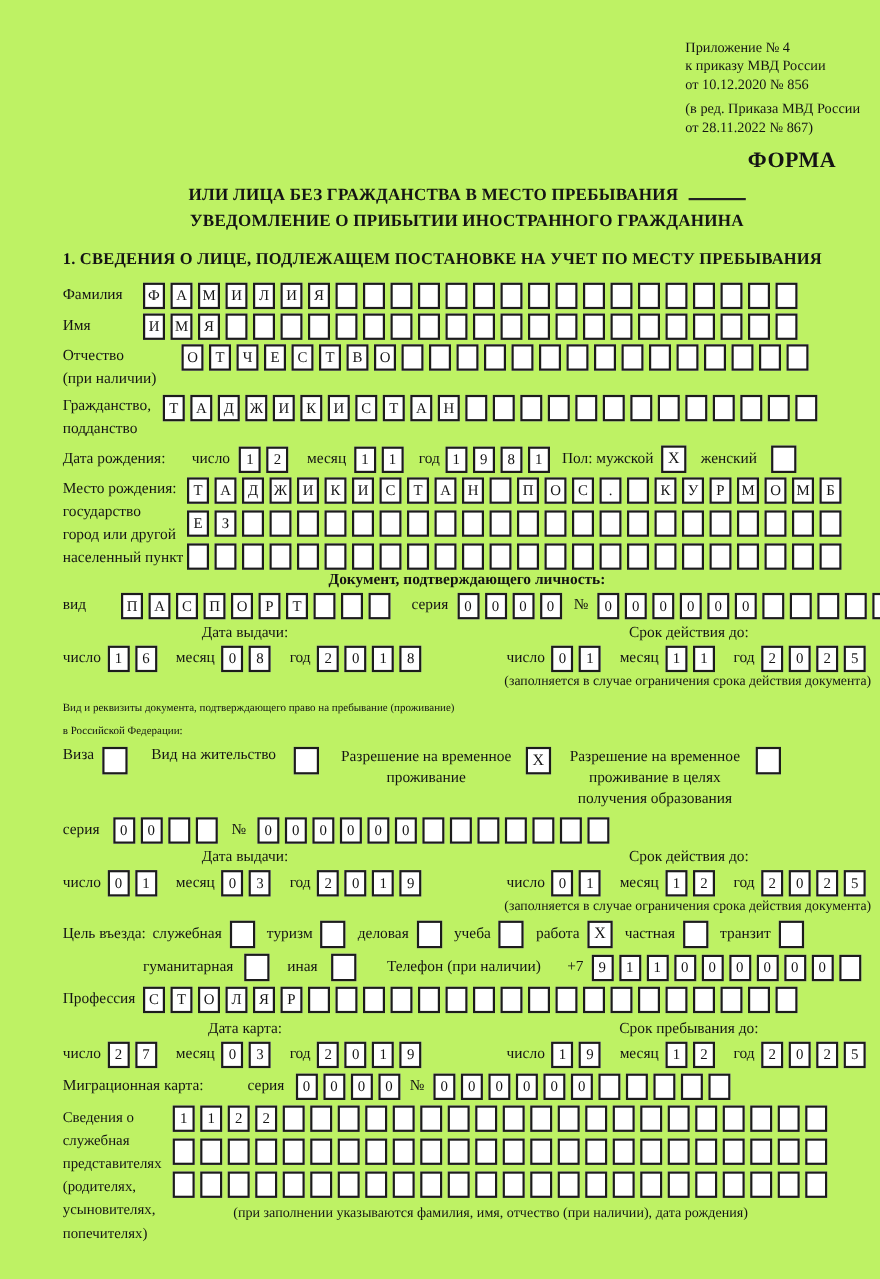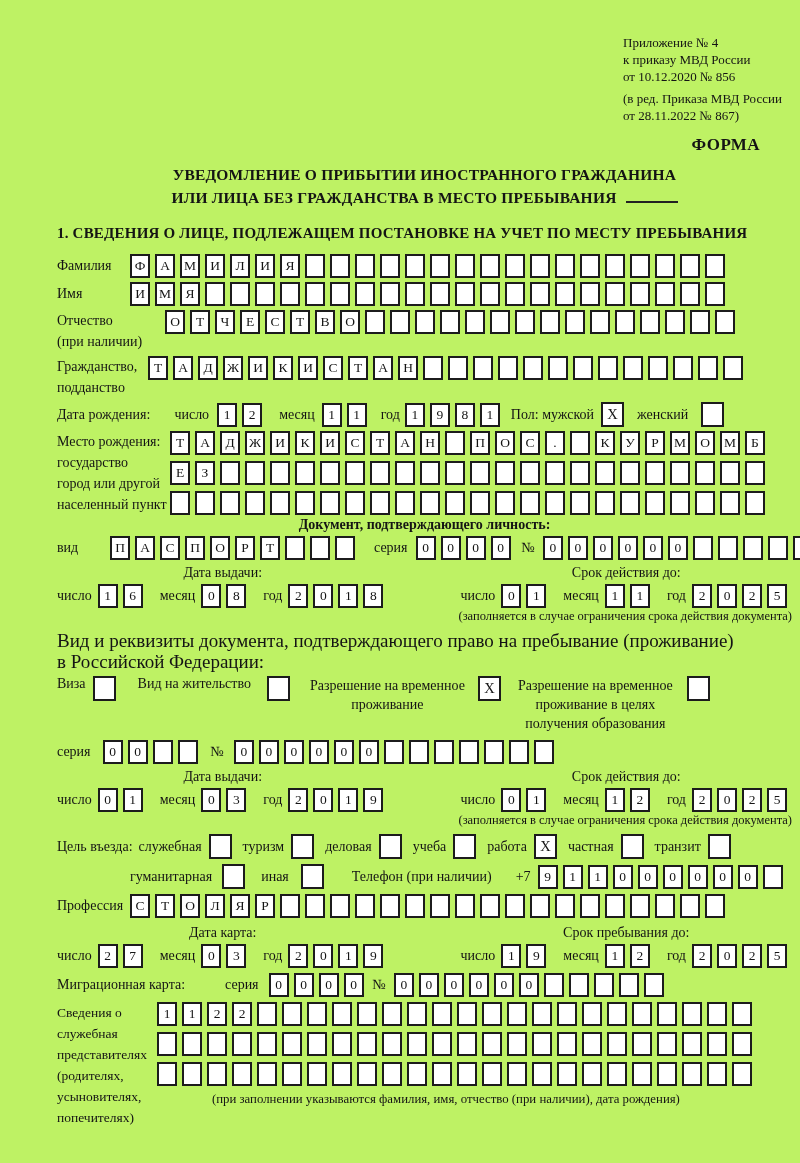--- a/index.html
+++ b/index.html
@@ -5,21 +5,21 @@
   * { box-sizing: border-box; }
   html,body { margin:0; padding:0; background:#fff; }
   .page {
     width:800px; height:1163px; background:#bef264; color:#141414;
     font-family:"Liberation Serif","DejaVu Serif",serif;
     font-size:14px; padding:34px 8px 10px 57px; position:relative; overflow:hidden;
   }
   
   .annex { margin-left:566px; font-size:13px; line-height:17px; }
   .annex .gap { margin-top:5px; }
-  .formlabel { margin-top:11px; margin-right:32px; text-align:right; font-weight:bold; font-size:17px; letter-spacing:.4px; }
+  .formlabel { margin-top:11px; margin-right:32px; text-align:right; font-weight:bold; font-size:20px; letter-spacing:.4px; }
   .title { margin-top:8px; text-align:center; font-weight:bold; font-size:15.5px; line-height:23px; letter-spacing:.2px; }
   .uline { display:inline-block; width:52px; border-bottom:2px solid #222; margin-left:9px; vertical-align:baseline; }
   .sect { margin-top:16px; font-weight:bold; font-size:15px; letter-spacing:.2px; }
   
   .boxes { display:flex; flex:none; }
   .cbox {
     width:20px; height:24px; border:2px solid #1c1c1c; margin-right:5px;
     display:flex; align-items:center; justify-content:center;
     font-size:13.5px; flex:none; background:#fff;
   }
@@ -39,43 +39,43 @@
   .stack > .boxes:last-child { margin-bottom:0; }
   .dochead { margin-top:2px; font-weight:bold; font-size:14px; text-align:center; }
   
   .dpair { display:flex; margin-top:4px; width:735px; justify-content:space-between; }
   .dhead { text-align:center; font-size:14px; line-height:18px; margin-bottom:2px; }
   .daterow { display:flex; align-items:center; }
   .daterow .dl { margin-right:6px; }
   .daterow .boxes { margin-right:12px; }
   .daterow .boxes:last-child { margin-right:0; }
   .smallnote { font-size:12.5px; text-align:right; margin-top:1px; line-height:15px; width:735px; }
-  .intro { margin-top:6px; line-height:21px; font-size:19px; }
+  .intro { margin-top:6px; line-height:21px; font-size:10px; }
   .chklab { line-height:19px; text-align:center; }
   .plab { margin:0 7px 0 11px; }
   .repnote { font-size:12.8px; margin-top:3px; margin-left:55px; }
 </style>
 </head>
 <body>
 
 <div class="page">
 
   <div class="annex">
     <div>Приложение № 4</div>
     <div>к приказу МВД России</div>
     <div>от 10.12.2020 № 856</div>
     <div class="gap">(в ред. Приказа МВД России</div>
     <div>от 28.11.2022 № 867)</div>
   </div>
 
   <div class="formlabel">ФОРМА</div>
 
   <div class="title">
+    <div><span>ИЛИ ЛИЦА БЕЗ ГРАЖДАНСТВА В МЕСТО ПРЕБЫВАНИЯ</span><span class="uline"></span></div>
     <div>УВЕДОМЛЕНИЕ О ПРИБЫТИИ ИНОСТРАННОГО ГРАЖДАНИНА</div>
-    <div><span>ИЛИ ЛИЦА БЕЗ ГРАЖДАНСТВА В МЕСТО ПРЕБЫВАНИЯ</span><span class="uline"></span></div>
   </div>
 
   <div class="sect">1. СВЕДЕНИЯ О ЛИЦЕ, ПОДЛЕЖАЩЕМ ПОСТАНОВКЕ НА УЧЕТ ПО МЕСТУ ПРЕБЫВАНИЯ</div>
 
   <div class="frow" style="margin-top:12px">
     <span class="lab w73">Фамилия</span>
     <span class="boxes">
         <span class="cbox">Ф</span>
         <span class="cbox">А</span>
         <span class="cbox">М</span>

